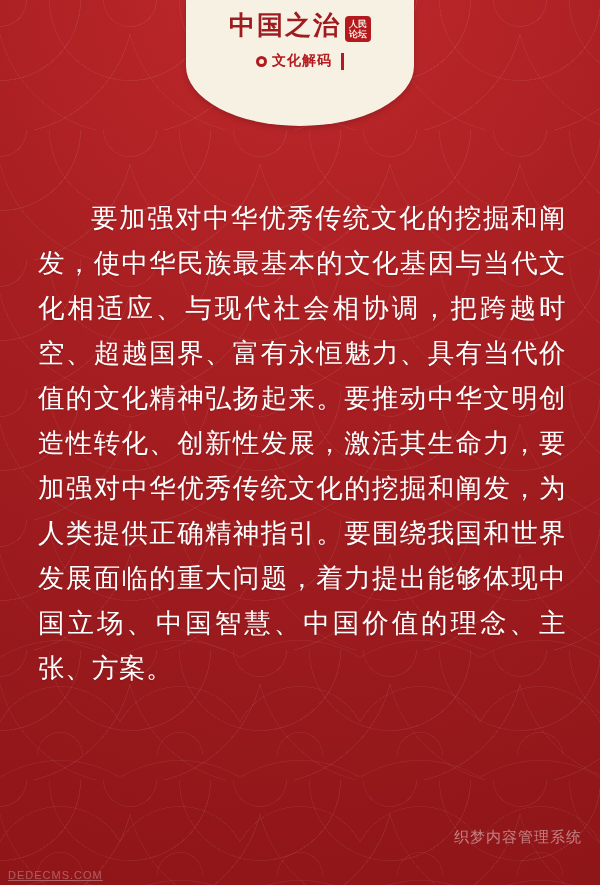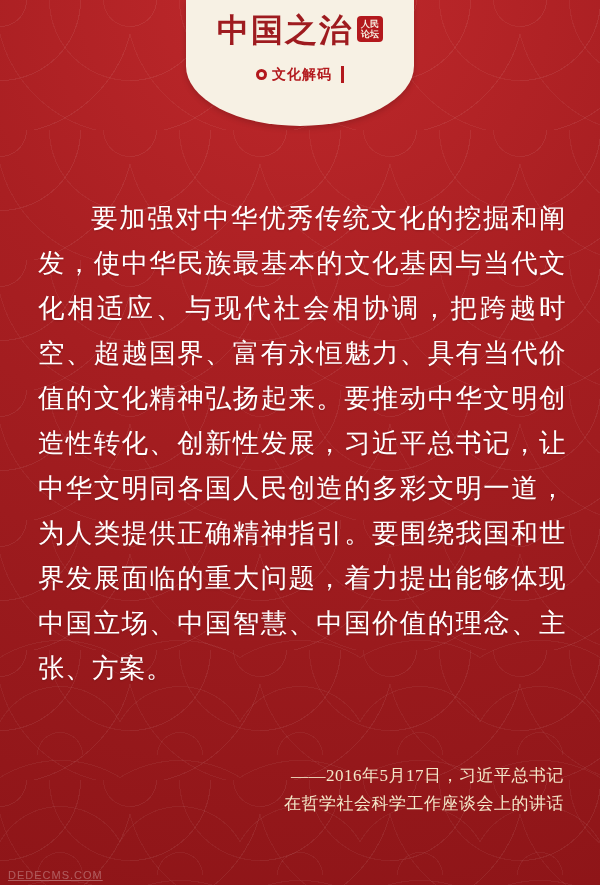--- a/index.html
+++ b/index.html
@@ -62,22 +62,22 @@
     padding-top: 14px;
     box-sizing: border-box;
   }
   .brand-row {
     display: flex;
     align-items: flex-start;
     justify-content: center;
     gap: 4px;
   }
   .brand-title {
-    font-family: Liberation Serif, serif;
-    font-size: 32px;
+    font-family: Liberation Mono, monospace;
+    font-size: 26px;
     font-weight: 700;
     color: #9e1b1f;
     letter-spacing: 2px;
     line-height: 1.05;
   }
   .brand-seal {
     width: 26px;
     height: 26px;
     background: #b3191d;
     color: #f7f1e4;
@@ -87,21 +87,21 @@
     display: flex;
     align-items: center;
     justify-content: center;
     text-align: center;
     border-radius: 4px;
     margin-top: 2px;
     letter-spacing: 0;
     font-family: "Liberation Serif", "DejaVu Serif", serif;
   }
   .brand-sub {
-    margin-top: 18px;
+    margin-top: 10px;
     display: flex;
     align-items: center;
     gap: 5px;
   }
   .sub-dot {
     width: 11px;
     height: 11px;
     border-radius: 50%;
     background: #b3191d;
     position: relative;
@@ -194,22 +194,19 @@
       <div class="brand-title">中国之治</div>
       <div class="brand-seal">人民论坛</div>
     </div>
     <div class="brand-sub">
       <span class="sub-dot"></span>
       <span class="brand-sub-text">文化解码</span>
       <span class="sub-bar"></span>
     </div>
   </div>
 
-  <div class="quote">要加强对中华优秀传统文化的挖掘和阐发，使中华民族最基本的文化基因与当代文化相适应、与现代社会相协调，把跨越时空、超越国界、富有永恒魅力、具有当代价值的文化精神弘扬起来。要推动中华文明创造性转化、创新性发展，习近平总书记，让中华文明同各国人民创造的多彩文明一道，为人类提供正确精神指引。要围绕我国和世界发展面临的重大问题，着力提出能够体现中国立场、中国智慧、中国价值的理念、主张、方案。</div>
-
-  <div class="attrib">
-    <div class="line1">——2016年5月17日，习近平总书记</div>
-    <div class="line2">在哲学社会科学工作座谈会上的讲话</div>
-  </div>
-
+  <div class="quote">要加强对中华优秀传统文化的挖掘和阐发，使中华民族最基本的文化基因与当代文化相适应、与现代社会相协调，把跨越时空、超越国界、富有永恒魅力、具有当代价值的文化精神弘扬起来。要推动中华文明创造性转化、创新性发展，激活其生命力，要加强对中华优秀传统文化的挖掘和阐发，为人类提供正确精神指引。要围绕我国和世界发展面临的重大问题，着力提出能够体现中国立场、中国智慧、中国价值的理念、主张、方案。</div>
+
+
+  <div class="watermark-main">织梦内容管理系统</div>
   <div class="watermark-corner">DEDECMS.COM</div>
 
 </div>
 
 </body></html>

